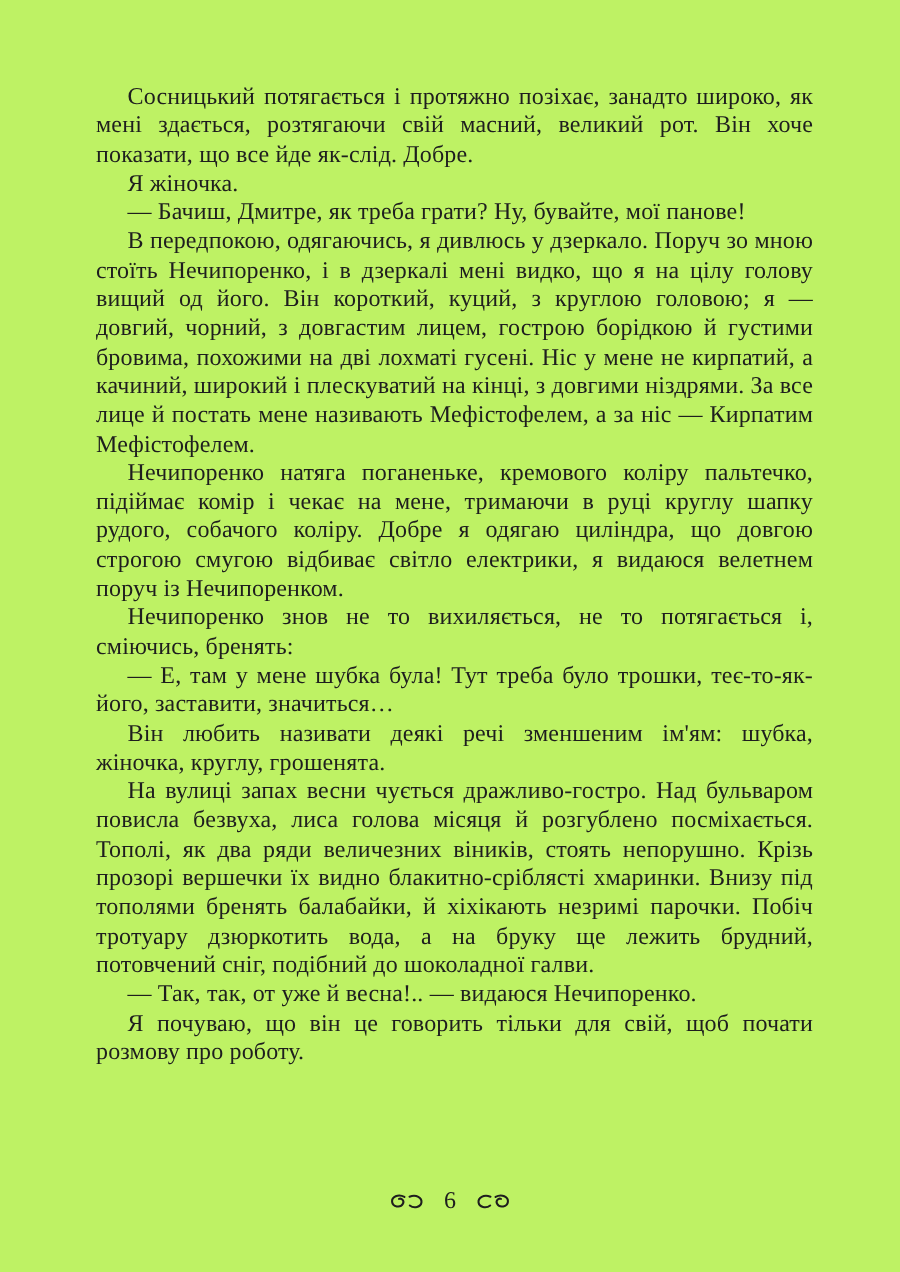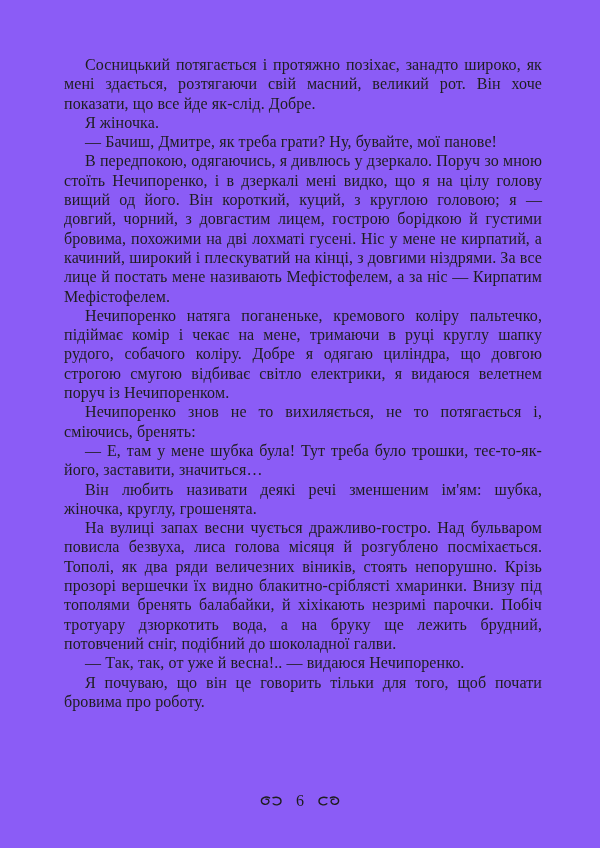--- a/index.html
+++ b/index.html
@@ -12,21 +12,21 @@
     background: #ffffff;
     position: relative;
     overflow: hidden;
     font-family: "Liberation Serif", "DejaVu Serif", serif;
   }
   .book-page {
     position: absolute;
     top: 0; left: 0;
     width: 600px;
     height: 848px;
-    background: #8b5cf6;
+    background: #bef264;
     color: #1e1e1e;
   }
   .text-block {
     position: absolute;
     top: 55px;
     left: 64px;
     width: 478px;
   }
   .text-block p {
     margin: 0;
@@ -78,21 +78,21 @@
       <p>Сосницький потягається і протяжно позіхає, занадто широко, як мені здається, розтягаючи свій масний, великий рот. Він хоче показати, що все йде як-слід. Добре.</p>
       <p>Я жіночка.</p>
       <p>— Бачиш, Дмитре, як треба грати? Ну, бувайте, мої панове!</p>
       <p>В передпокою, одягаючись, я дивлюсь у дзеркало. Поруч зо мною стоїть Нечипоренко, і в дзеркалі мені видко, що я на цілу голову вищий од його. Він короткий, куций, з круглою головою; я — довгий, чорний, з довгастим лицем, гострою борідкою й густими бровима, похожими на дві лохматі гусені. Ніс у мене не кирпатий, а качиний, широкий і плескуватий на кінці, з довгими ніздрями. За все лице й постать мене називають Мефістофелем, а за ніс — Кирпатим Мефістофелем.</p>
       <p>Нечипоренко натяга поганеньке, кремового коліру пальтечко, підіймає комір і чекає на мене, тримаючи в руці круглу шапку рудого, собачого коліру. Добре я одягаю циліндра, що довгою строгою смугою відбиває світло електрики, я видаюся велетнем поруч із Нечипоренком.</p>
       <p>Нечипоренко знов не то вихиляється, не то потягається і, сміючись, бренять:</p>
       <p>— Е, там у мене шубка була! Тут треба було трошки, теє-то-як-його, заставити, значиться…</p>
       <p>Він любить називати деякі речі зменшеним ім'ям: шубка, жіночка, круглу, грошенята.</p>
       <p>На вулиці запах весни чується дражливо-гостро. Над бульваром повисла безвуха, лиса голова місяця й розгублено посміхається. Тополі, як два ряди величезних віників, стоять непорушно. Крізь прозорі вершечки їх видно блакитно-сріблясті хмаринки. Внизу під тополями бренять балабайки, й хіхікають незримі парочки. Побіч тротуару дзюркотить вода, а на бруку ще лежить брудний, потовчений сніг, подібний до шоколадної галви.</p>
       <p>— Так, так, от уже й весна!.. — видаюся Нечипоренко.</p>
-      <p>Я почуваю, що він це говорить тільки для того, щоб почати бровима про роботу.</p>
+      <p>Я почуваю, що він це говорить тільки для свій, щоб почати розмову про роботу.</p>
     </div>
 
   <div class="page-footer">
     <span class="footer-inner">
       <span class="fleuron">
         <svg viewBox="0 0 26 13" xmlns="http://www.w3.org/2000/svg" fill="none" stroke="#1e1e1e" stroke-width="1.5" stroke-linecap="round">
           <path d="M11.5,3.2 C7,0.8 2.2,3.2 2.6,6.8 C3,10.4 8.6,11.4 10.4,8.2 C11.6,6 9.6,3.9 7.6,4.6"></path>
           <path d="M15.2,3.0 C20.2,1.2 24.2,3.8 23.8,7.2 C23.4,10.6 18.4,11.8 15.4,9.4"></path>
         </svg>
       </span>

